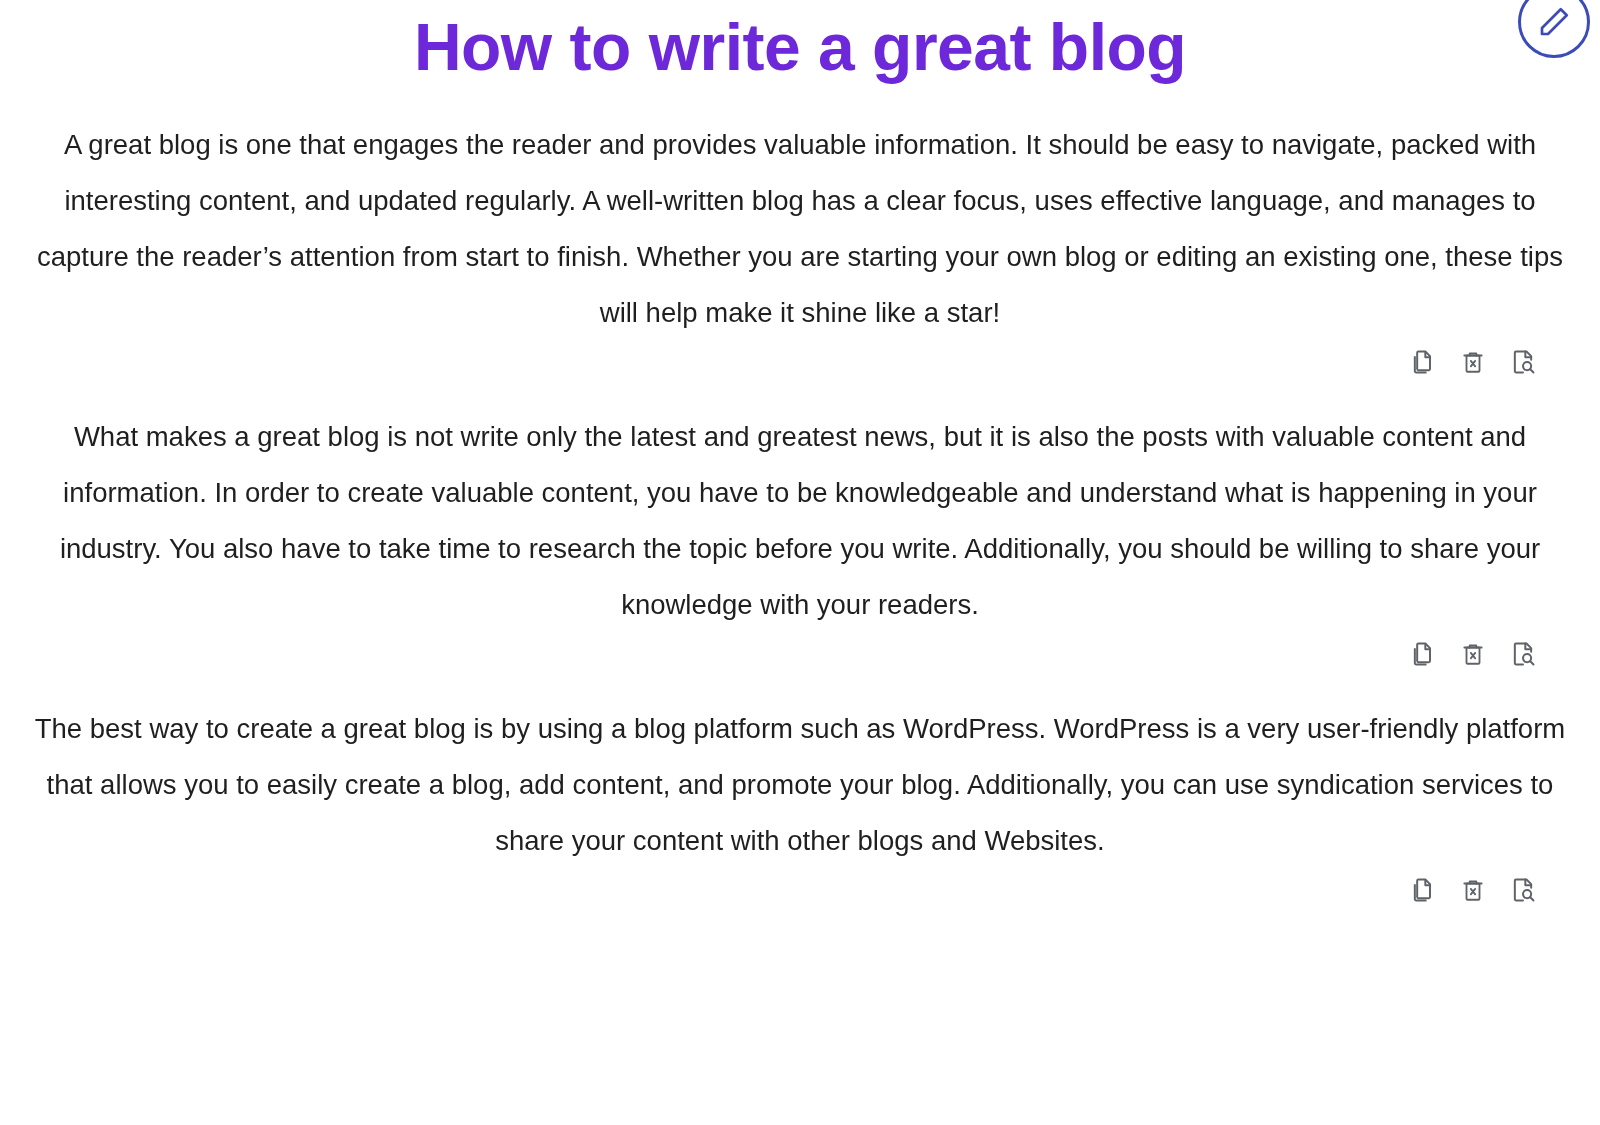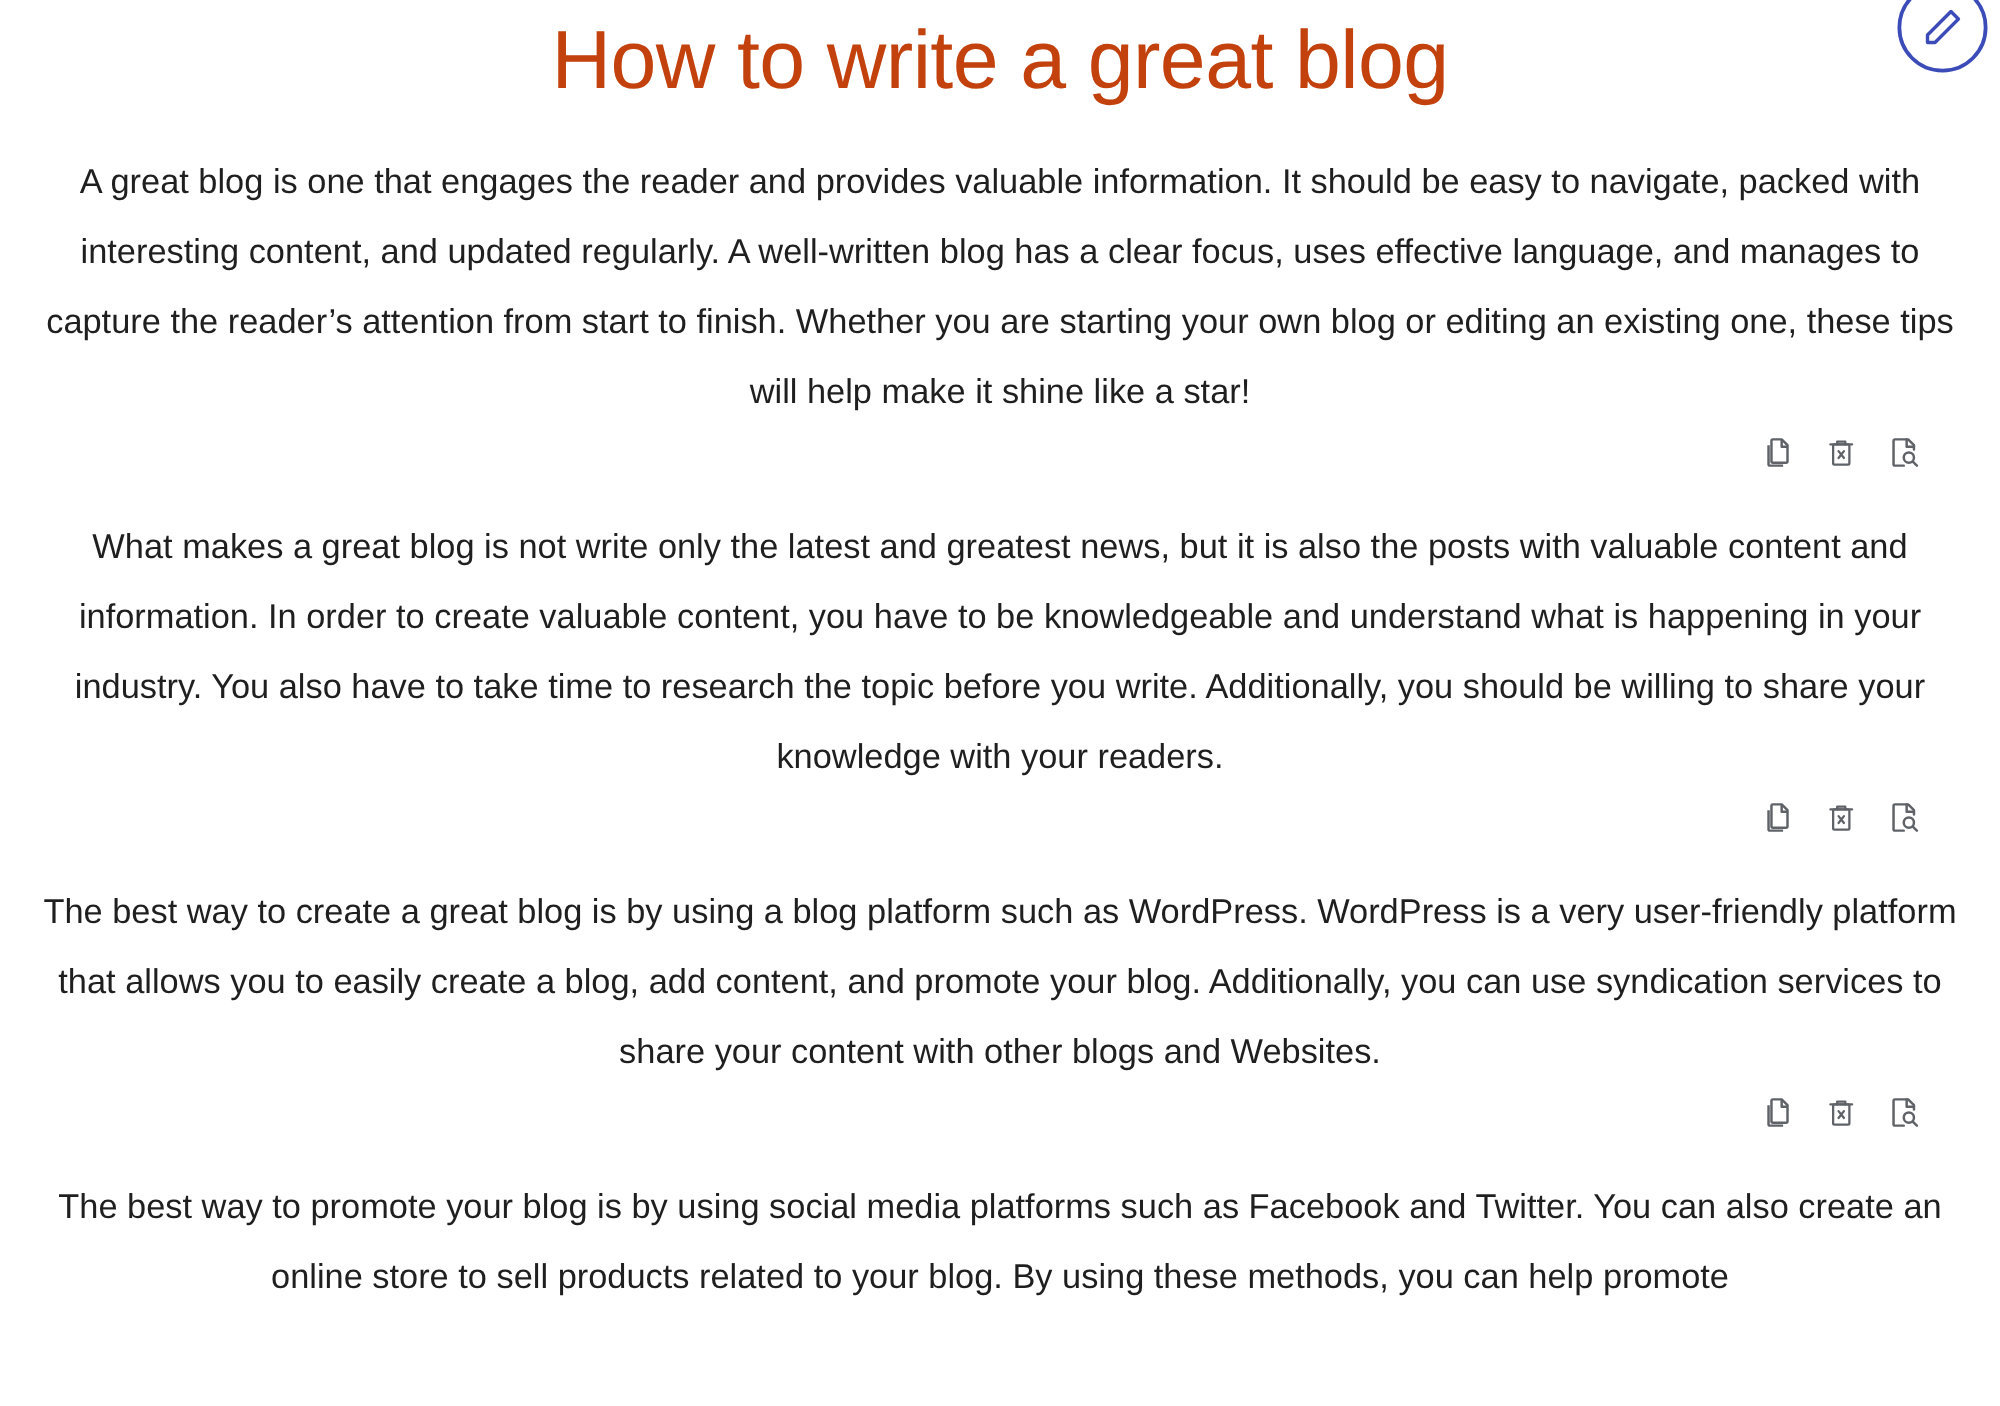--- a/index.html
+++ b/index.html
@@ -38,22 +38,22 @@
     box-sizing: border-box;
   }
   .edit-fab svg { display: block; }
 
   .doc-title {
     margin: 0;
     padding-top: 8px;
     text-align: center;
     font-size: 66px;
     line-height: 1.2;
-    font-weight: 400;
-    color: #c2410c;
+    font-weight: 700;
+    color: #6d28d9;
     letter-spacing: -0.5px;
   }
 
   .paragraph-block {
     margin-top: 30px;
   }
   .paragraph-block:first-of-type {
     margin-top: 26px;
   }
   .paragraph-text {
@@ -179,17 +179,14 @@
         <svg width="28" height="28" viewBox="0 0 24 24" fill="none" stroke="#5f6368" stroke-width="1.7" stroke-linecap="round" stroke-linejoin="round">
           <path d="M19 10V7l-4-4H6a1 1 0 0 0-1 1v16a1 1 0 0 0 1 1h6"></path>
           <path d="M14 3v5h5"></path>
           <circle cx="15.5" cy="15.5" r="3.5"></circle>
           <path d="M18.2 18.2L21 21"></path>
         </svg>
       </span>
     </div>
   </div>
 
-  <div class="paragraph-block">
-    <p class="paragraph-text">The best way to promote your blog is by using social media platforms such as Facebook and Twitter. You can also create an online store to sell products related to your blog. By using these methods, you can help promote</p>
-  </div>
 
 </div>
 
 </body></html>

